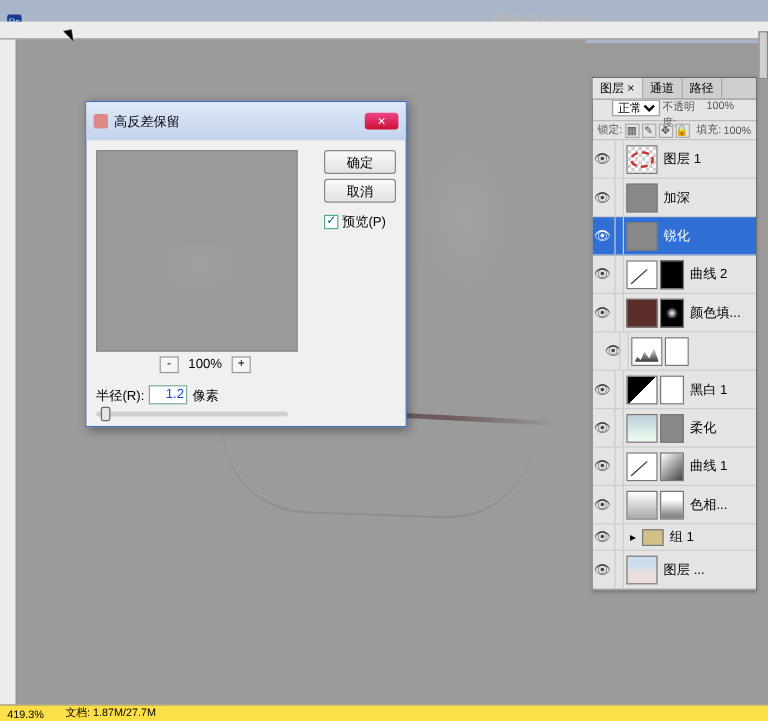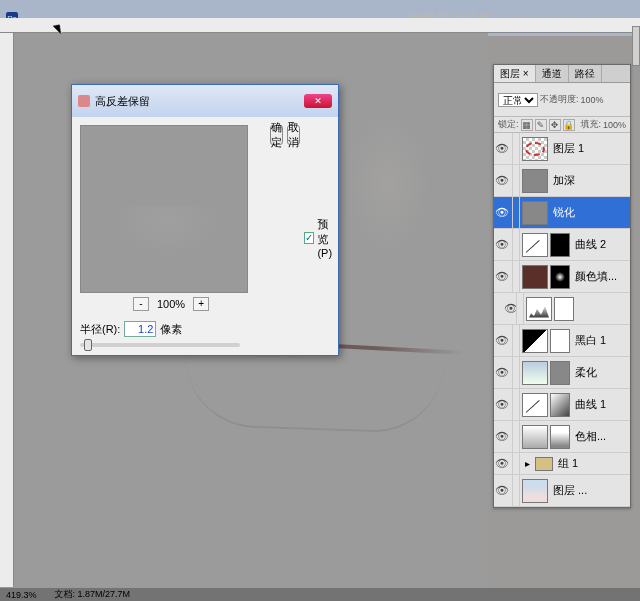--- a/index.html
+++ b/index.html
@@ -29,31 +29,31 @@
 .dialog .dlg-body { padding: 8px; display: flex; }
 .dialog .preview-wrap { flex: 1; }
 .dialog .preview { width: 168px; height: 168px; background: #9a9a9a; border: 1px solid #888; position: relative; }
 .dialog .preview::after { content: ""; position: absolute; left: 30px; top: 80px; width: 110px; height: 50px; background: radial-gradient(ellipse at 50% 30%, #a5a5a5, transparent 70%); opacity: 0.5; }
 .dialog .zoom-row { display: flex; align-items: center; justify-content: center; gap: 8px; margin-top: 4px; }
 .dialog .zoom-btn { width: 16px; height: 14px; border: 1px solid #999; background: #f5f5f5; text-align: center; line-height: 12px; font-size: 10px; }
 .dialog .radius-row { margin-top: 10px; display: flex; align-items: center; gap: 4px; }
 .dialog .radius-input { width: 32px; height: 16px; border: 1px solid #7a9; background: #fff; color: #14d; text-align: right; padding: 0 2px; font-size: 11px; }
 .dialog .slider { width: 160px; height: 4px; background: #d0d0d0; margin-top: 6px; position: relative; border-radius: 2px; }
 .dialog .slider .thumb { position: absolute; top: -4px; left: 4px; width: 8px; height: 12px; background: #e4e4e4; border: 1px solid #666; border-radius: 2px; }
-.dialog .side-btns { width: 60px; margin-left: 8px; display: flex; flex-direction: row; gap: 4px; }
+.dialog .side-btns { width: 60px; margin-left: 8px; display: flex; flex-direction: column; gap: 4px; }
 .dialog .btn { height: 20px; background: linear-gradient(#fafafa, #e2e2e2); border: 1px solid #888; border-radius: 3px; font-size: 11px; display: flex; align-items: center; justify-content: center; }
 .dialog .chk-row { display: flex; align-items: center; gap: 3px; margin-top: 4px; }
 .dialog .chk { width: 12px; height: 12px; border: 1px solid #5a8; background: #fff; color: #168; font-size: 10px; line-height: 10px; text-align: center; }
 
 
 .layers-panel { position: absolute; top: 64px; right: 9px; width: 138px; background: #e4e4e4; border: 1px solid #6a6a6a; box-shadow: 0 1px 3px rgba(0,0,0,0.3); font-size: 10px; }
 .lp-tabs { display: flex; height: 18px; background: #cfcfcf; border-bottom: 1px solid #999; }
 .lp-tab { padding: 2px 6px; border-right: 1px solid #aaa; }
 .lp-tab.active { background: #e4e4e4; }
-.lp-opts { height: 34px; display: flex; align-items: center; padding: 0 4px; gap: 2px; border-bottom: 1px solid #bbb; color: #555; }
+.lp-opts { height: 18px; display: flex; padding: 0 16px; gap: 2px; border-bottom: 1px solid #bbb; color: #555; }
 .lp-opts select { font-size: 10px; height: 14px; border: 1px solid #999; background: #fff; width: 40px; }
 .lp-opts .opval { width: 28px; font-size: 9px; }
 .lp-lock { height: 16px; display: flex; align-items: center; padding: 0 4px; gap: 2px; border-bottom: 1px solid #bbb; color: #555; font-size: 9px; text-align: center; }
 .lp-lock .lock-icon { width: 12px; height: 12px; display: inline-flex; align-items: center; justify-content: center; border: 1px solid #aaa; }
 
 .layer-list { background: #e4e4e4; }
 .layer { height: 32px; display: flex; align-items: center; border-bottom: 1px solid #ccc; gap: 2px; padding-right: 2px; }
 .layer.selected { background: #2f6fd6; color: #fff; }
 .layer .eye { width: 16px; text-align: center; font-size: 11px; color: #444; }
 .layer.selected .eye { color: #fff; }
@@ -80,21 +80,21 @@
 .mask.black-circle::after { content: ""; position: absolute; left: 4px; top: 6px; width: 10px; height: 10px; background: radial-gradient(#fff, transparent 70%); border-radius: 50%; }
 .mask.gradient { background: linear-gradient(135deg, #fff, #444); }
 .mask.smudge { background: linear-gradient(#fff 30%, #888 90%); }
 .mask.grayface { background: #888; }
 
 .layer.small-indent .eye { width: 10px; }
 .layer.small-indent { padding-left: 10px; }
 
 .right-toolstrip { position: absolute; top: 26px; right: 0; width: 8px; height: 40px; background: #d0d0d0; border: 1px solid #888; }
 
-.statusbar { position: absolute; bottom: 0; left: 0; right: 0; height: 14px; background: #737373; border-top: 1px solid #999; font-size: 9px; display: flex; align-items: center; padding: 0 6px; gap: 18px; }
+.statusbar { position: absolute; bottom: 0; left: 0; right: 0; height: 14px; background: #fde047; border-top: 1px solid #999; font-size: 9px; display: flex; align-items: center; padding: 0 6px; gap: 18px; }
 
 .cursor-arrow { position: absolute; top: 22px; left: 56px; width: 0; height: 0; border-left: 6px solid #000; border-top: 4px solid transparent; border-bottom: 8px solid transparent; transform: rotate(-45deg); filter: drop-shadow(1px 0 0 #fff); z-index: 50; }
 </style>
 </head>
 <body>
 
 <div class="titlebar">
   <span class="ps-icon">Ps</span>
 </div>
 

